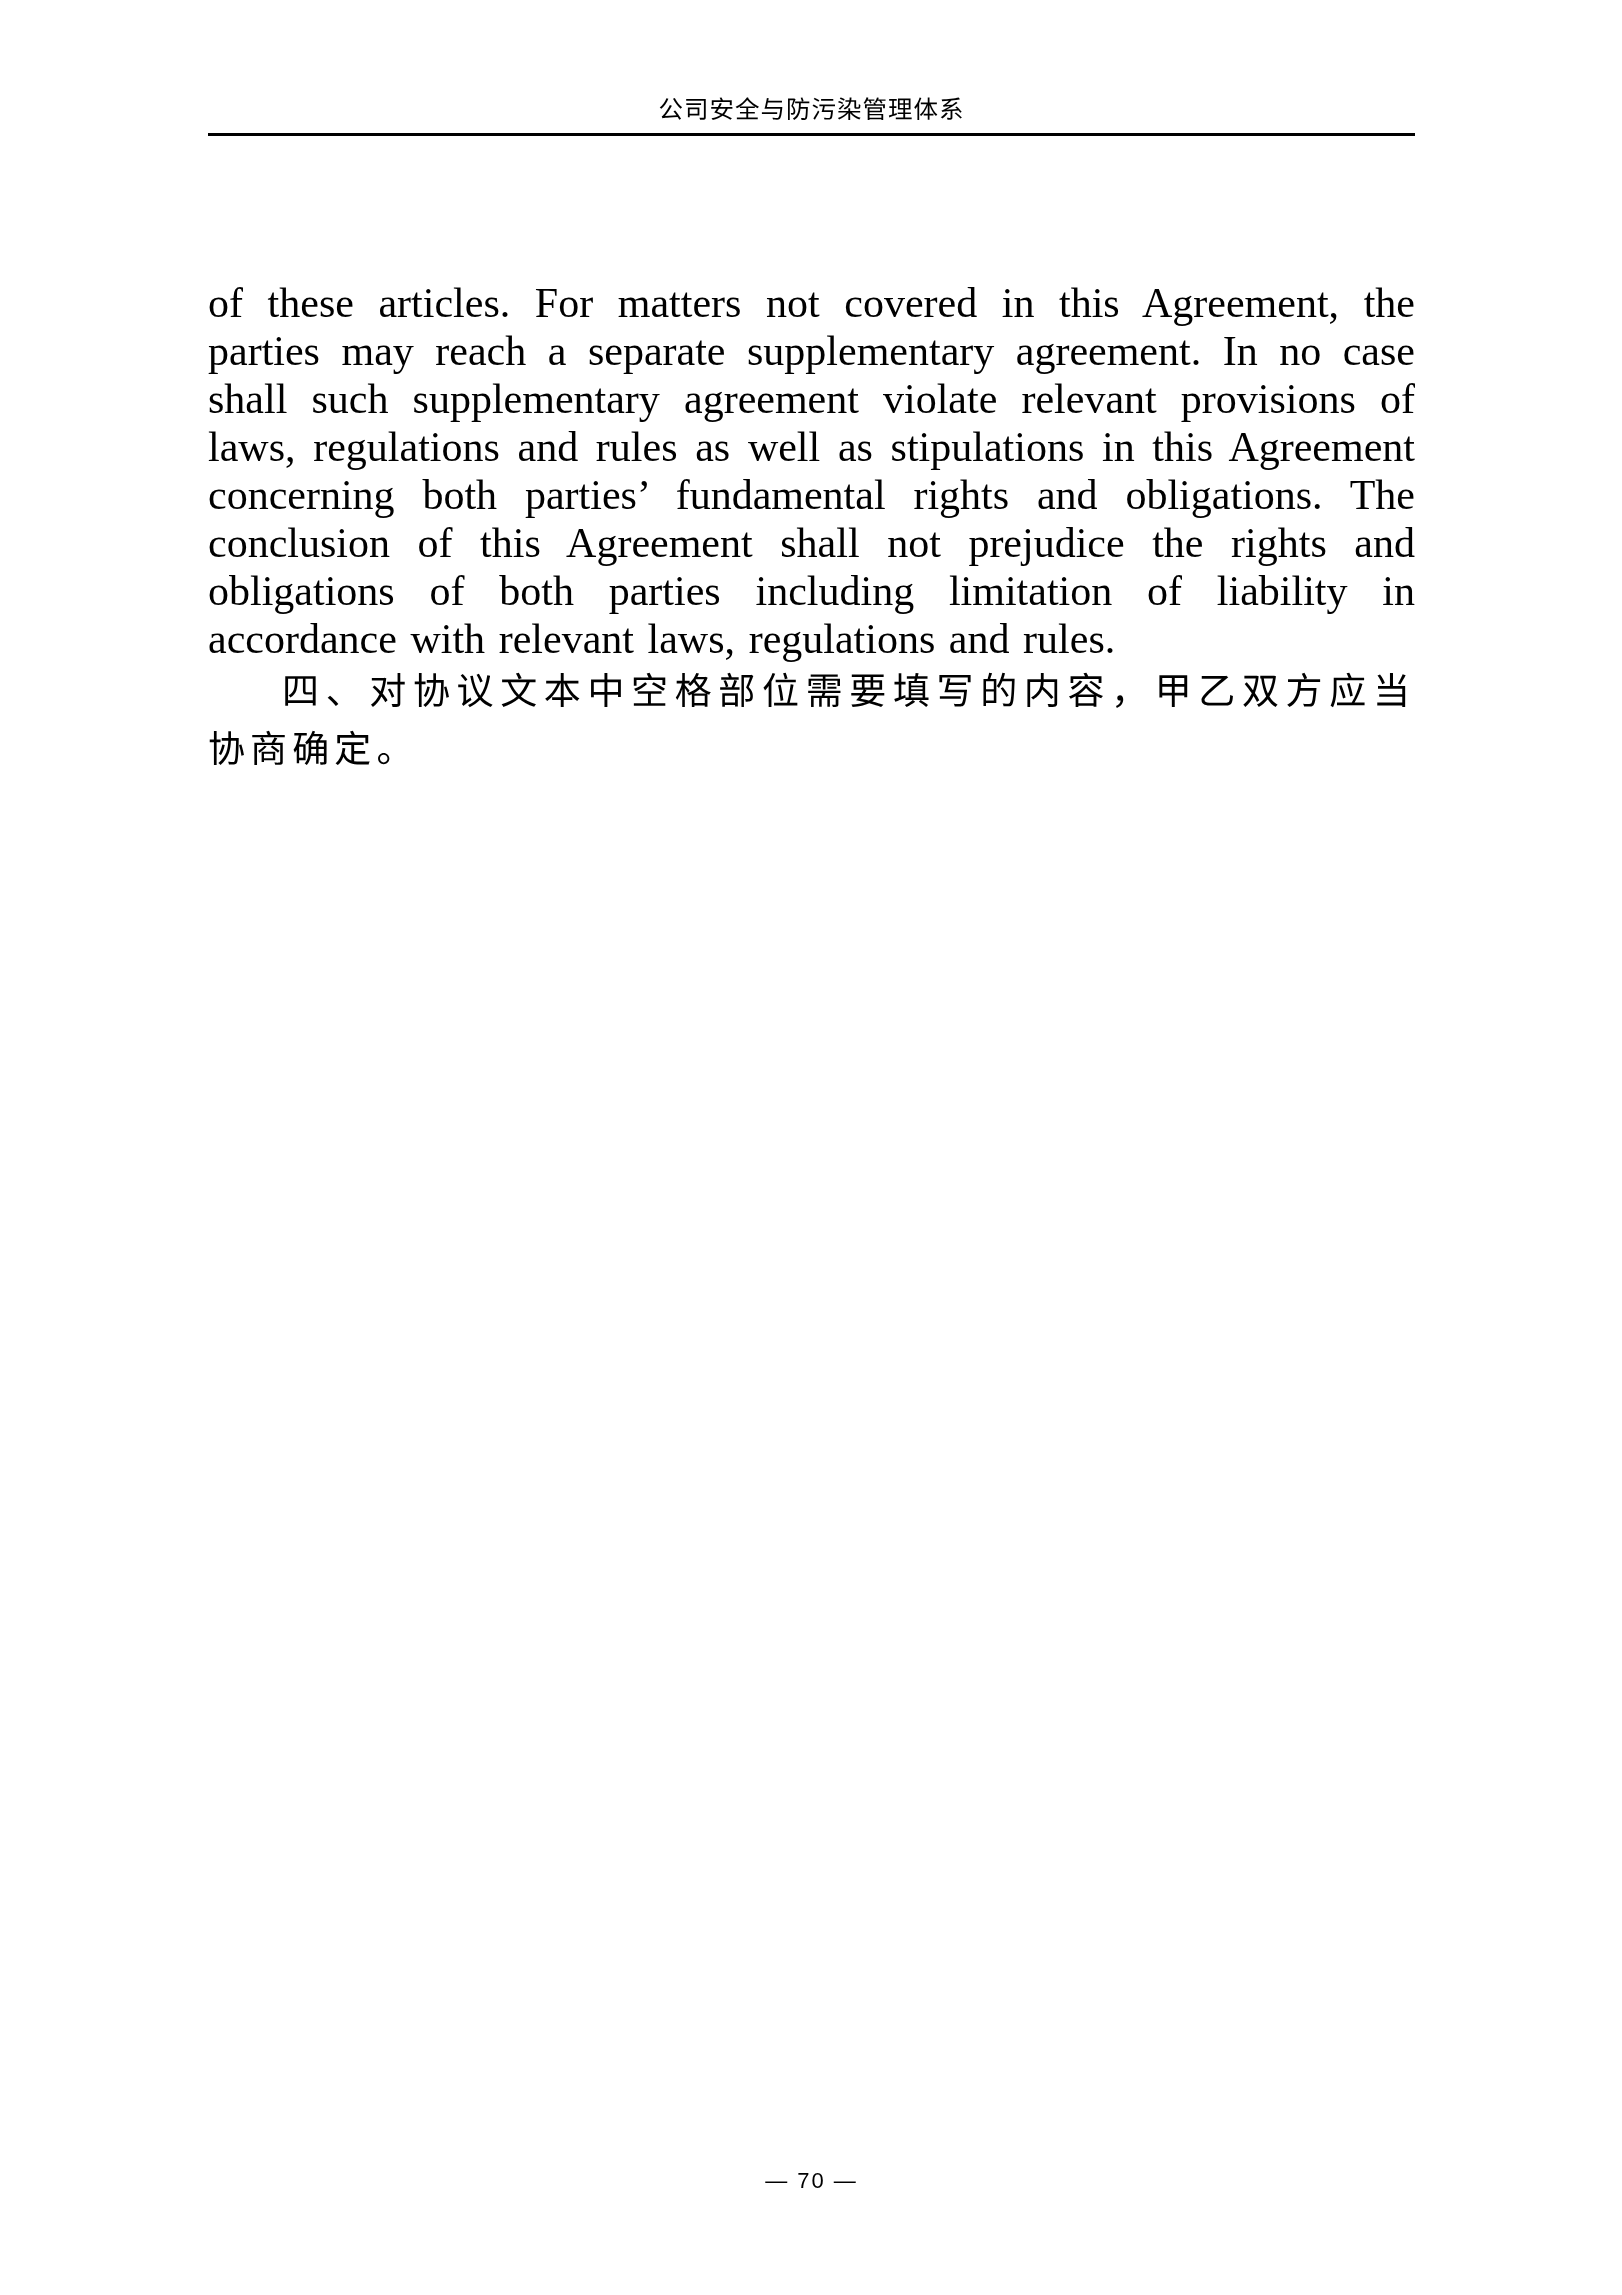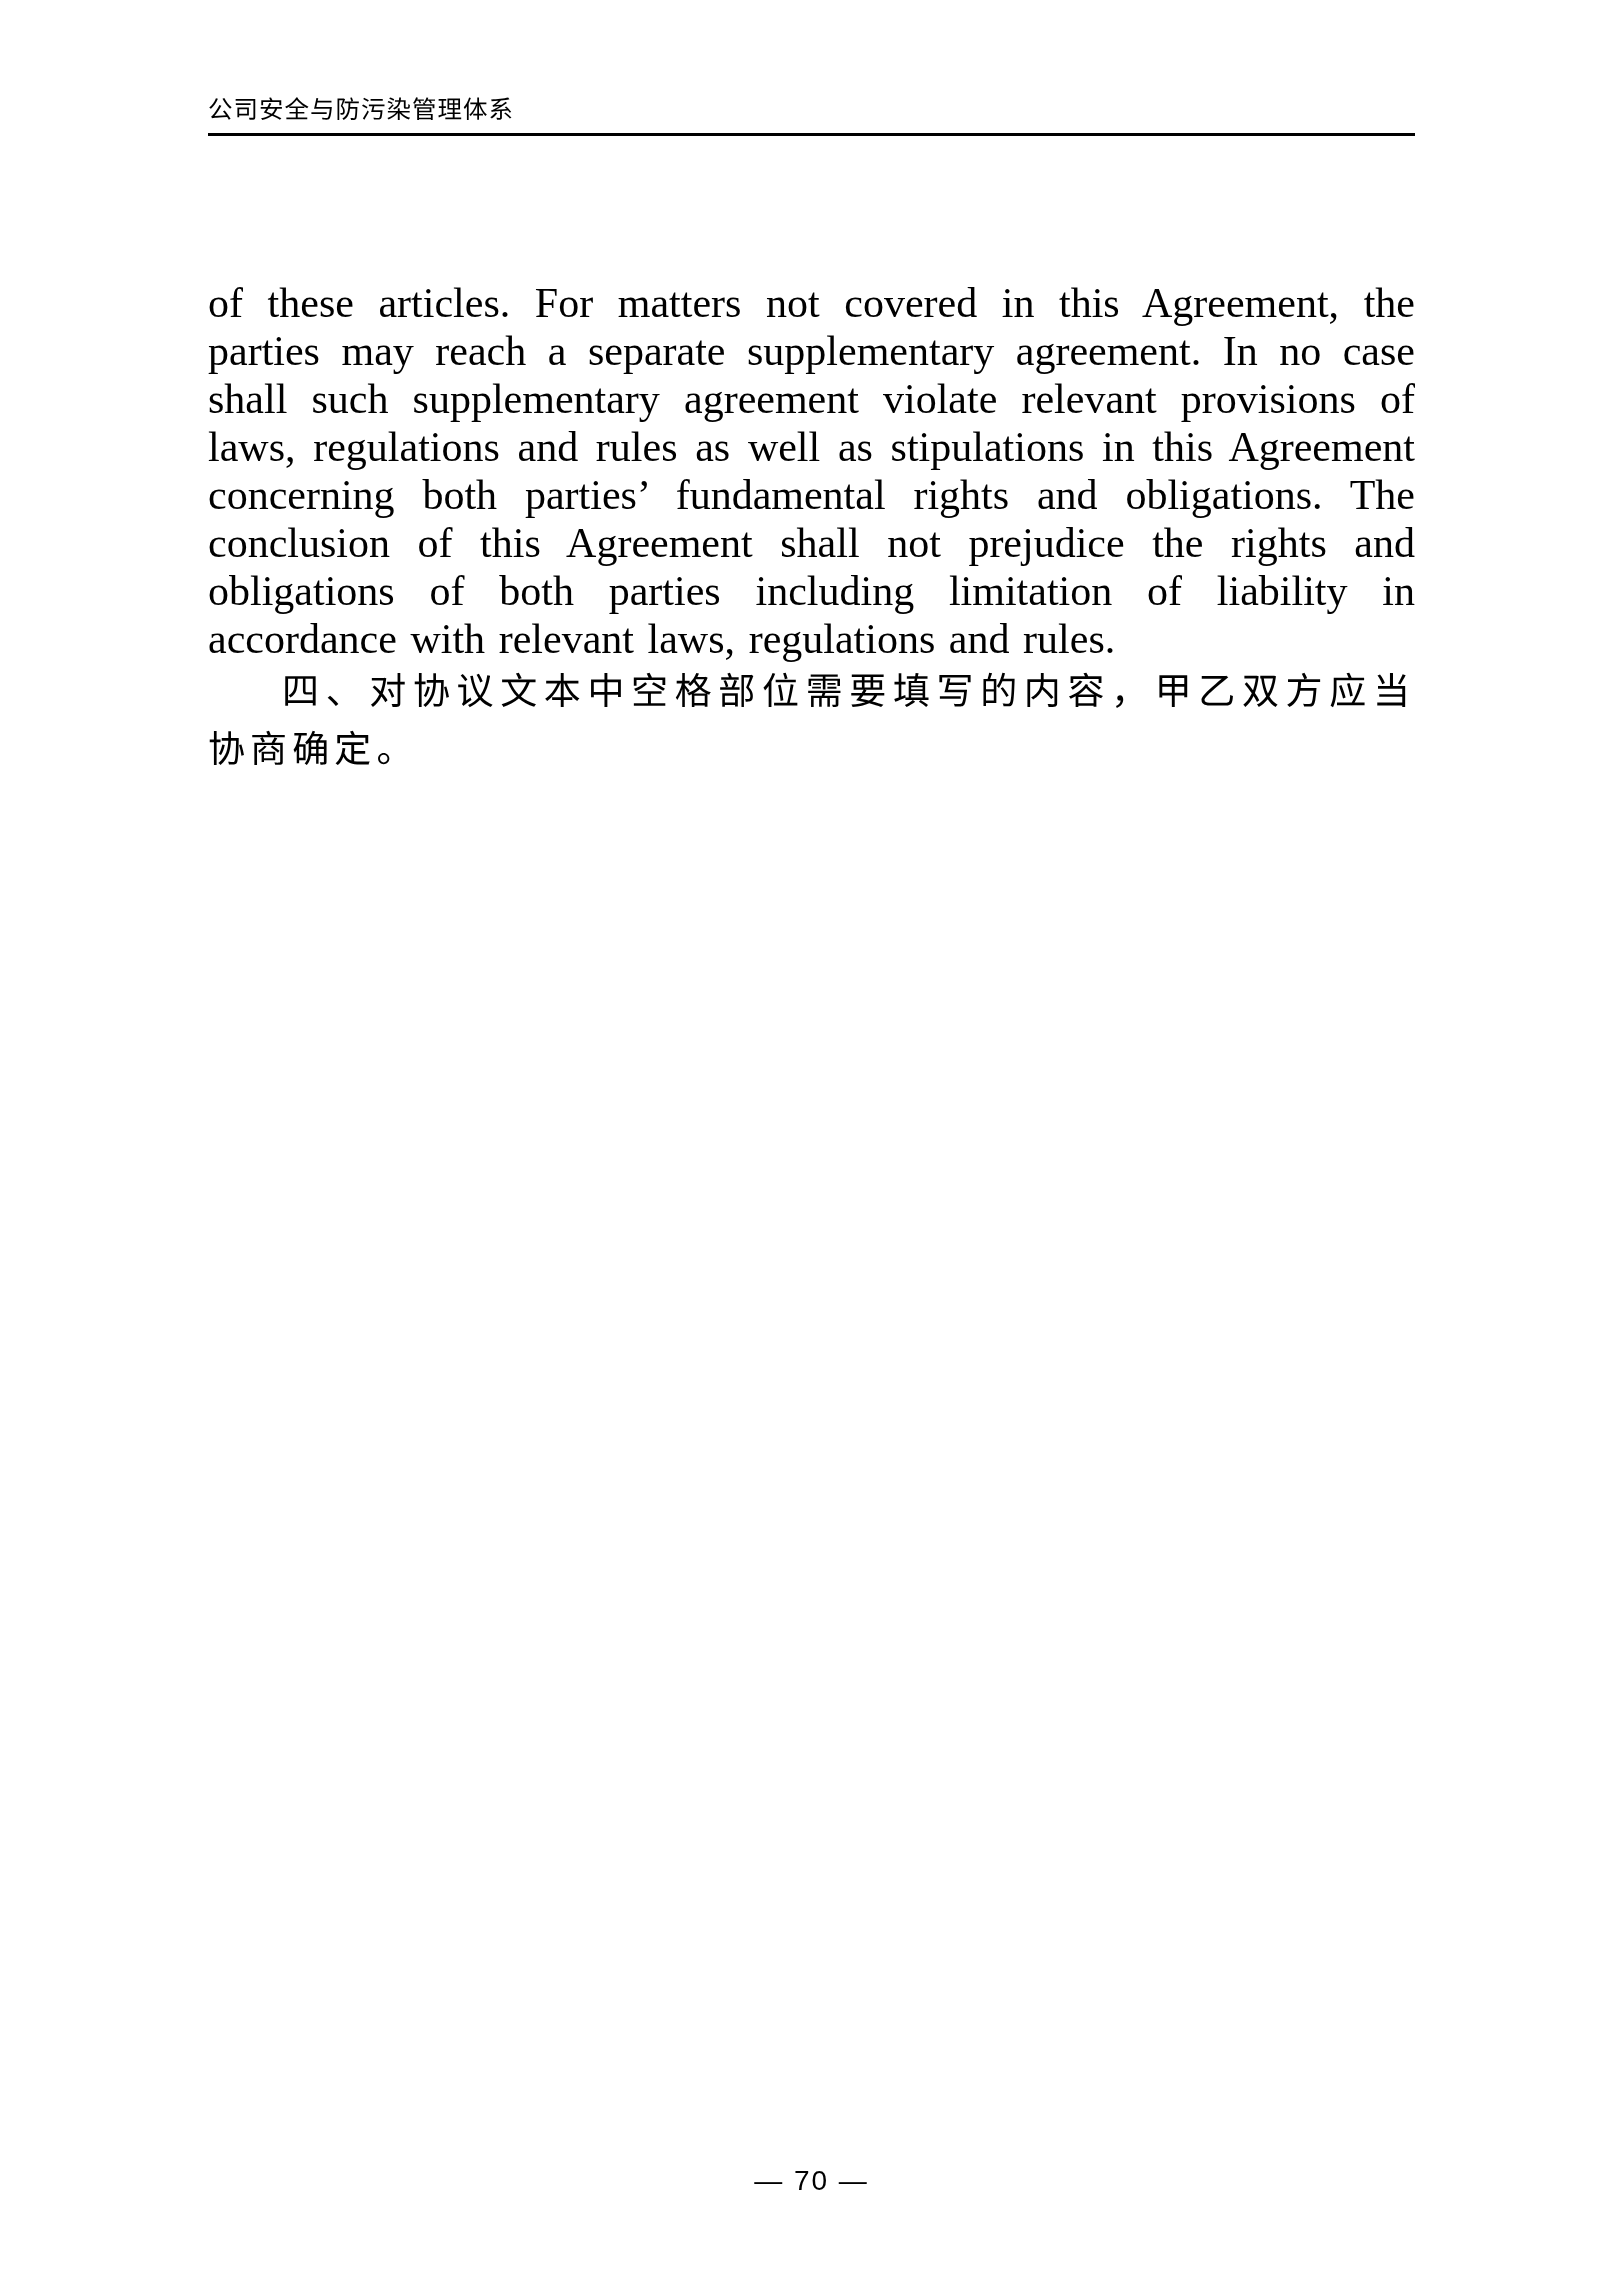--- a/index.html
+++ b/index.html
@@ -15,20 +15,21 @@
     color: #000000;
     font-family: "Liberation Serif", "DejaVu Serif", serif;
     overflow: hidden;
   }
   .page-header {
     width: 1207px;
     margin: 0 auto;
     padding-top: 95px;
     padding-bottom: 8.2px;
     border-bottom: 3.6px solid #000000;
+    text-align: center;
   }
   .header-title {
     font-size: 24.5px;
     line-height: 30px;
     letter-spacing: 1px;
     font-weight: 400;
   }
   .content {
     width: 1207px;
     margin: 143px auto 0 auto;
@@ -55,21 +56,21 @@
   }
   .page-footer {
     position: absolute;
     left: 0;
     bottom: 102px;
     width: 100%;
     text-align: center;
   }
   .page-number {
     font-family: "Liberation Sans", "DejaVu Sans", sans-serif;
-    font-size: 28px;
+    font-size: 22px;
     line-height: 24.5px;
     letter-spacing: 2px;
   }
 </style>
 </head>
 <body>
 
 <div class="page">
 
   <header class="page-header">

